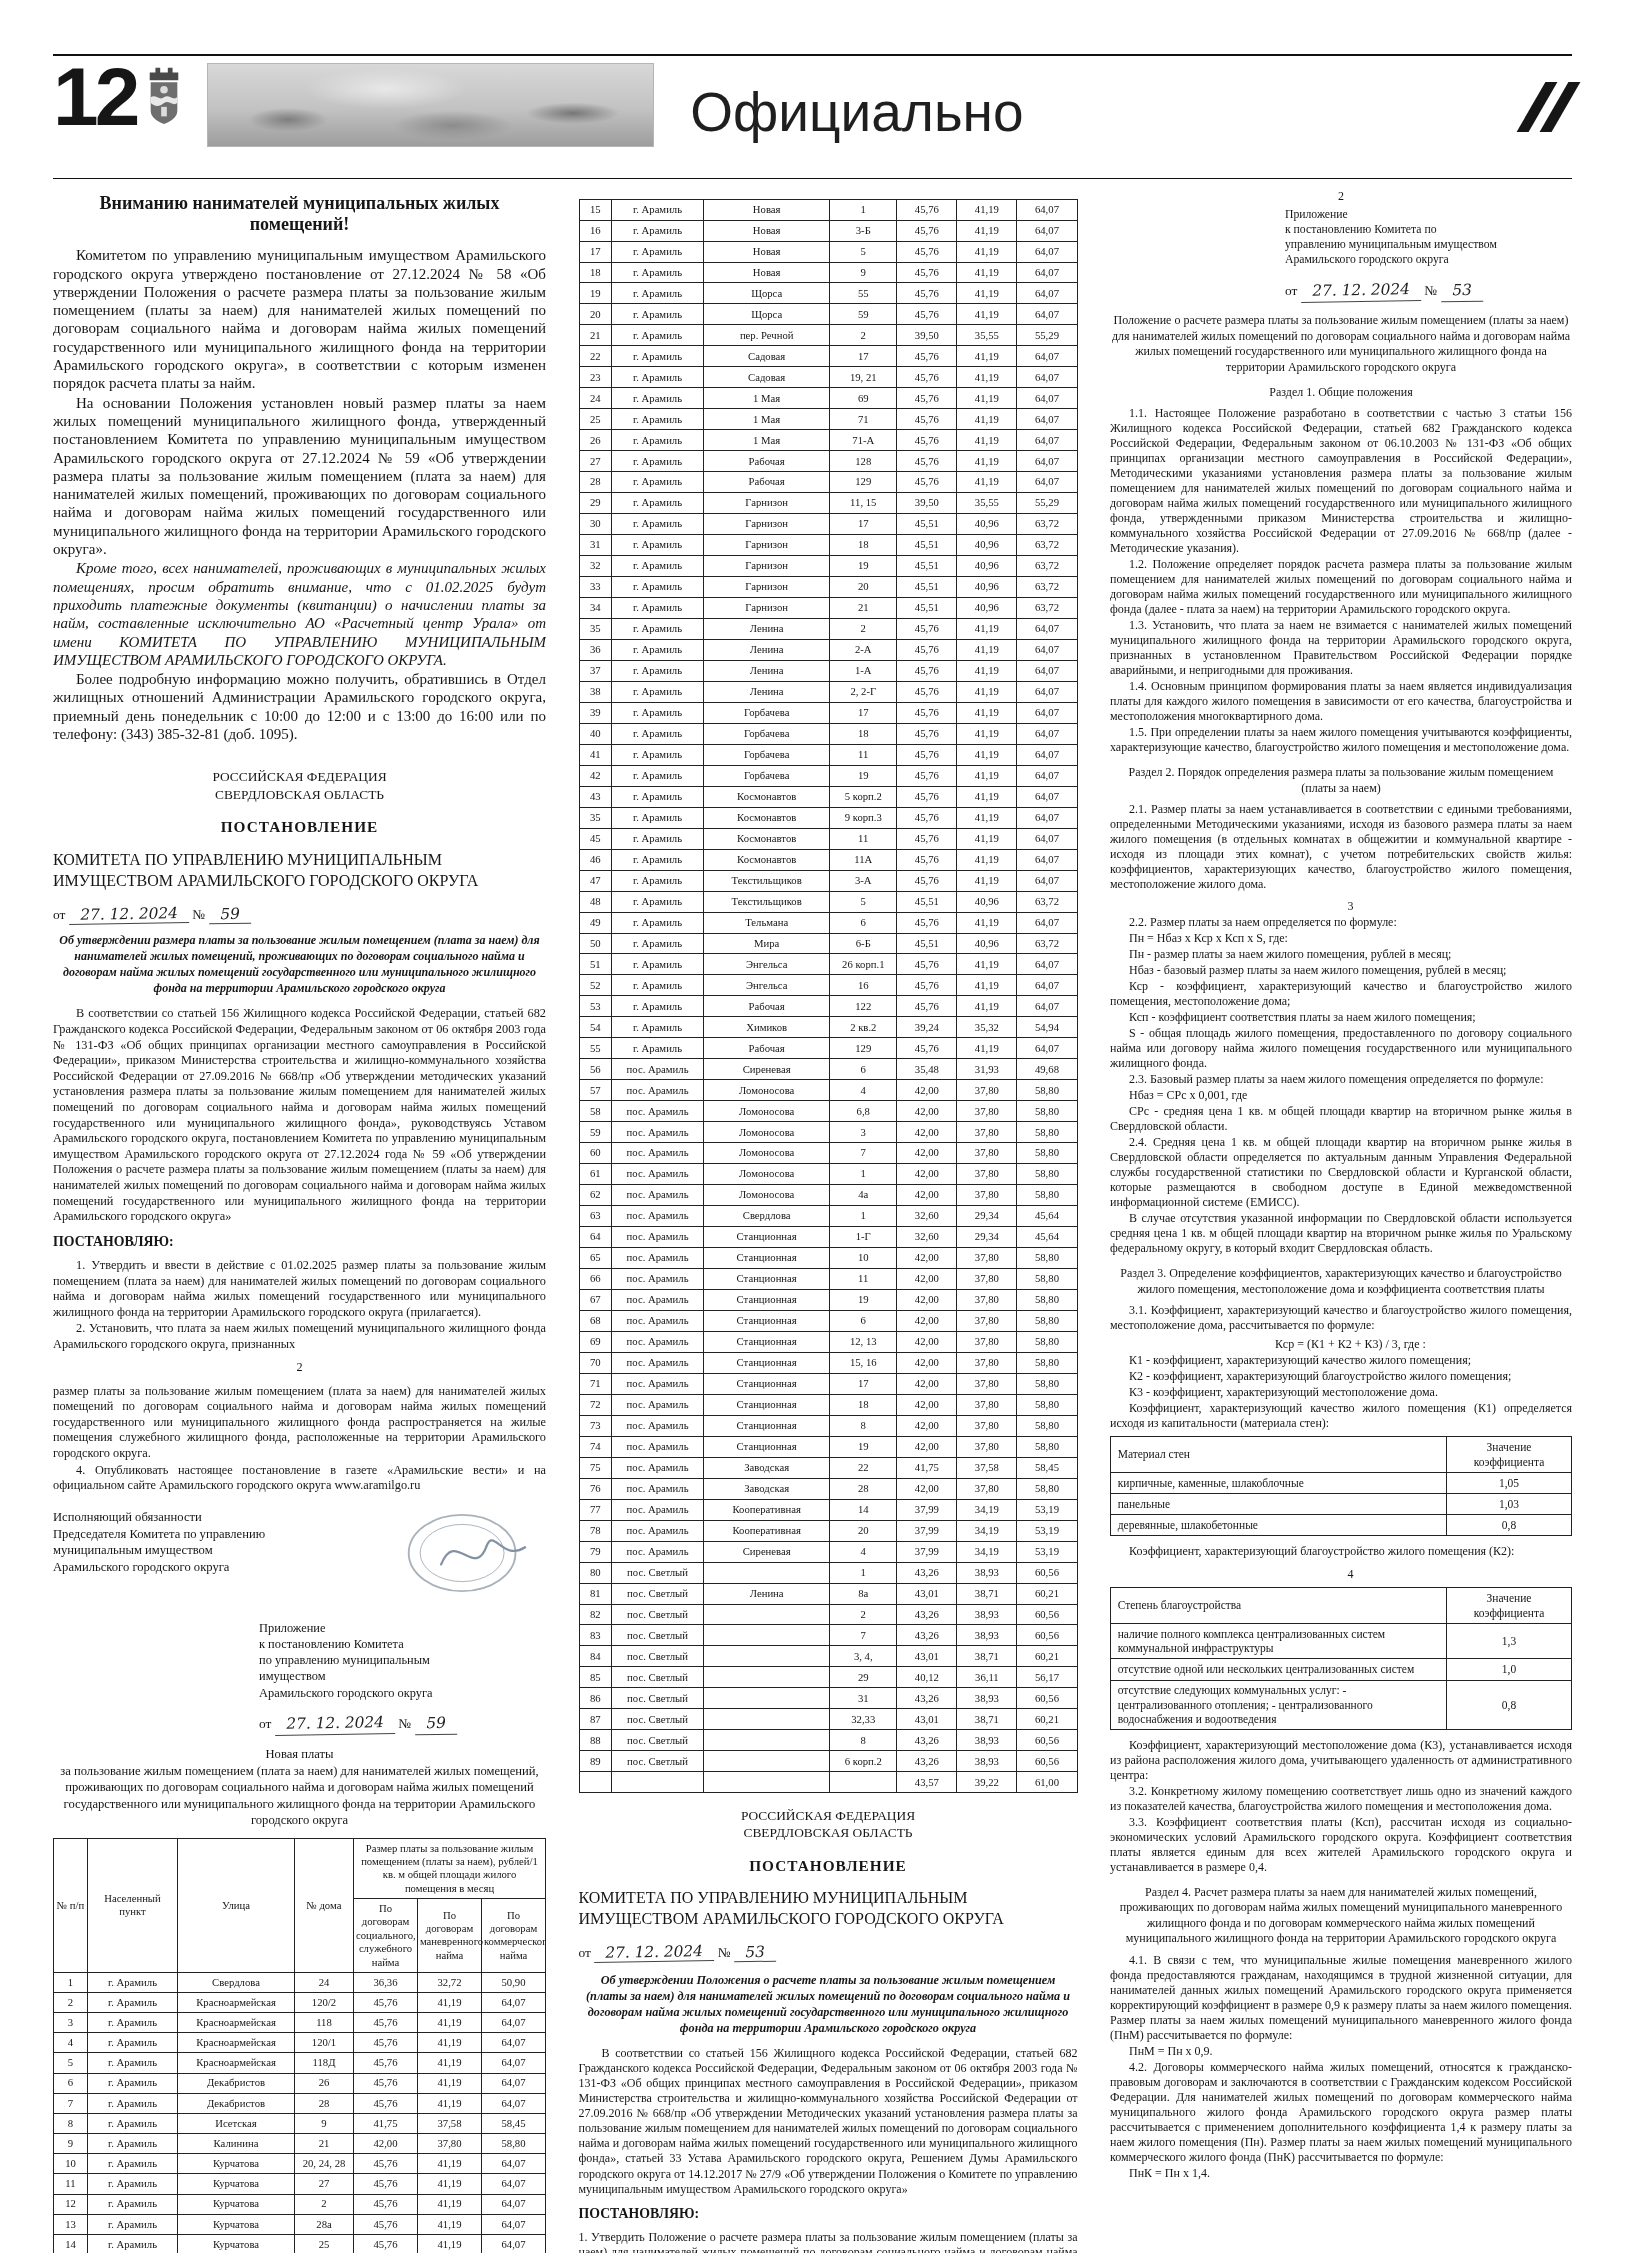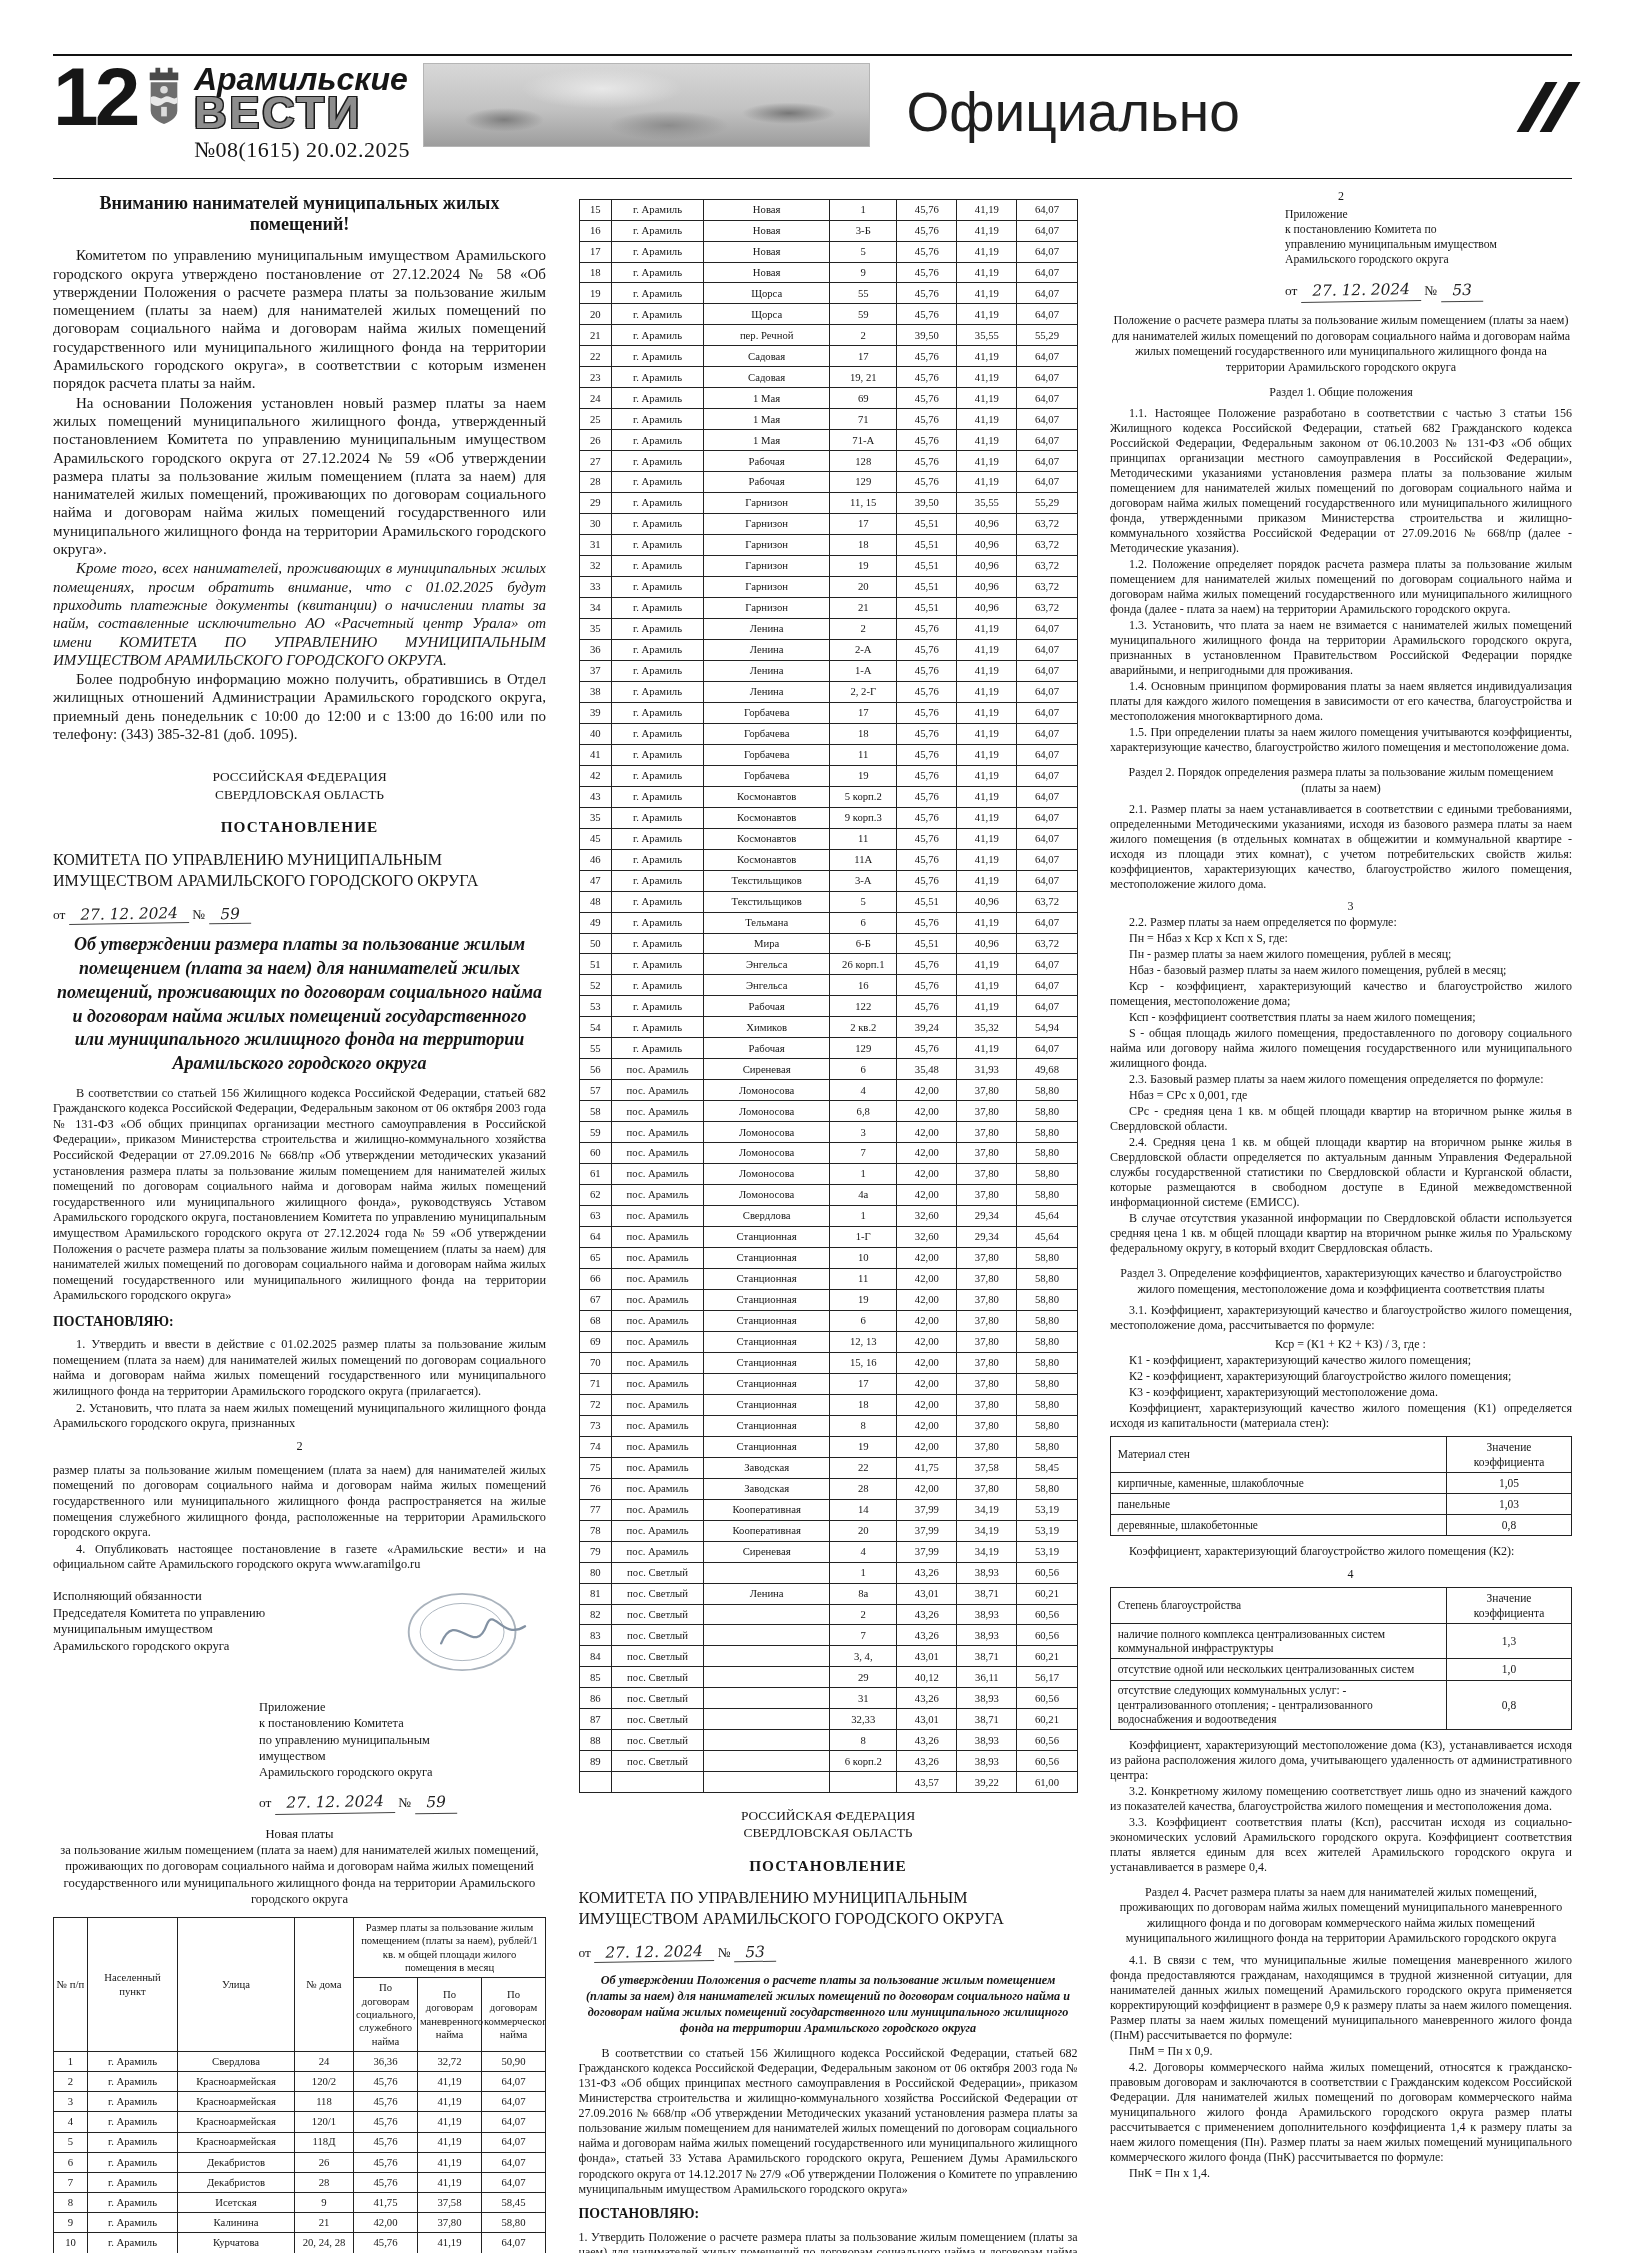--- a/index.html
+++ b/index.html
@@ -44,21 +44,21 @@
   .para.pgm { text-align:center; text-indent:0; margin:7.6px 0; font-size:11.5px; }
 
   
   .headline { font-weight:bold; font-size:18px; text-align:center; margin:3.8px 0 11.5px; }
   .notice .para { font-size:15px; }
   .doc-country { text-align:center; font-size:13.4px; margin-top:25px; line-height:1.3; }
   .doc-type { text-align:center; font-weight:bold; font-size:15.3px; letter-spacing:1px; margin:15.3px 0 13.4px; }
   .doc-issuer { text-align:left; font-size:16px; line-height:1.3; margin-bottom:9.6px; }
   .date-line { font-size:13.4px; margin:13.4px 0 9.6px; }
   .handw { font-family:"DejaVu Serif",serif; font-style:italic; font-size:15.3px; border-bottom:1px solid #444; padding:0 11.5px; display:inline-block; transform:rotate(-1deg); color:#222; }
-  .doc-title { font-weight:bold; font-style:italic; text-align:center; font-size:18px; line-height:1.32; margin:7.6px 3.8px 9.6px; }
+  .doc-title { font-weight:bold; font-style:italic; text-align:center; font-size:12px; line-height:1.32; margin:7.6px 3.8px 9.6px; }
   .doc-body .para { font-size:12.3px; line-height:1.27; }
   .resolve { font-weight:bold; font-size:13.8px; margin:9.6px 0 7.6px; }
   .sig { display:flex; justify-content:space-between; align-items:flex-start; margin-top:15.3px; }
   .sig-lines { font-size:12.6px; line-height:1.32; }
   .appendix { margin-left:auto; width:287px; font-size:12.4px; line-height:1.3; margin-top:23px; }
   .size-title { text-align:center; font-size:12.6px; line-height:1.3; margin-top:11.5px; }
 
   
   table.rates { border-collapse:collapse; width:100%; table-layout:fixed; font-size:10.7px; margin-top:9.6px; }
   .rates th, .rates td { border:1px solid #222; padding:2.9px 1.9px; text-align:center; vertical-align:middle; font-weight:normal; line-height:1.25; }
@@ -95,25 +95,20 @@
   <header class="masthead">
     <div class="mast-left">
       <div class="page-num">12</div>
       <svg class="crest" width="44" height="59" viewBox="0 0 46 62">
         <path d="M8 8h6v-5h5v5h8v-5h5v5h6v8H8z" fill="#4a4a4a"></path>
         <path d="M9 18h28v30c0 8-9 12-14 14-5-2-14-6-14-14z" fill="#6e6e6e"></path>
         <path d="M9 34c5-4 9 4 14 0s9 4 14 0v6c-5 4-9-4-14 0s-9 4-14 0z" fill="#e8e8e8"></path>
         <circle cx="23" cy="26" r="4" fill="#dcdcdc"></circle>
         <path d="M20 44h6v10h-6z" fill="#dcdcdc"></path>
       </svg>
-      <div class="mast-titles">
-        <div class="mast-script">Арамильские</div>
-        <div class="mast-block">ВЕСТИ</div>
-        <div class="issue">№08(1615) 20.02.2025</div>
-      </div>
     </div>
     <div class="photo"></div>
     <div class="section-label">Официально</div>
     <div class="slashes">
       <div class="slash"></div>
       <div class="slash"></div>
     </div>
   </header>
   <div class="header-rule"></div>
 

